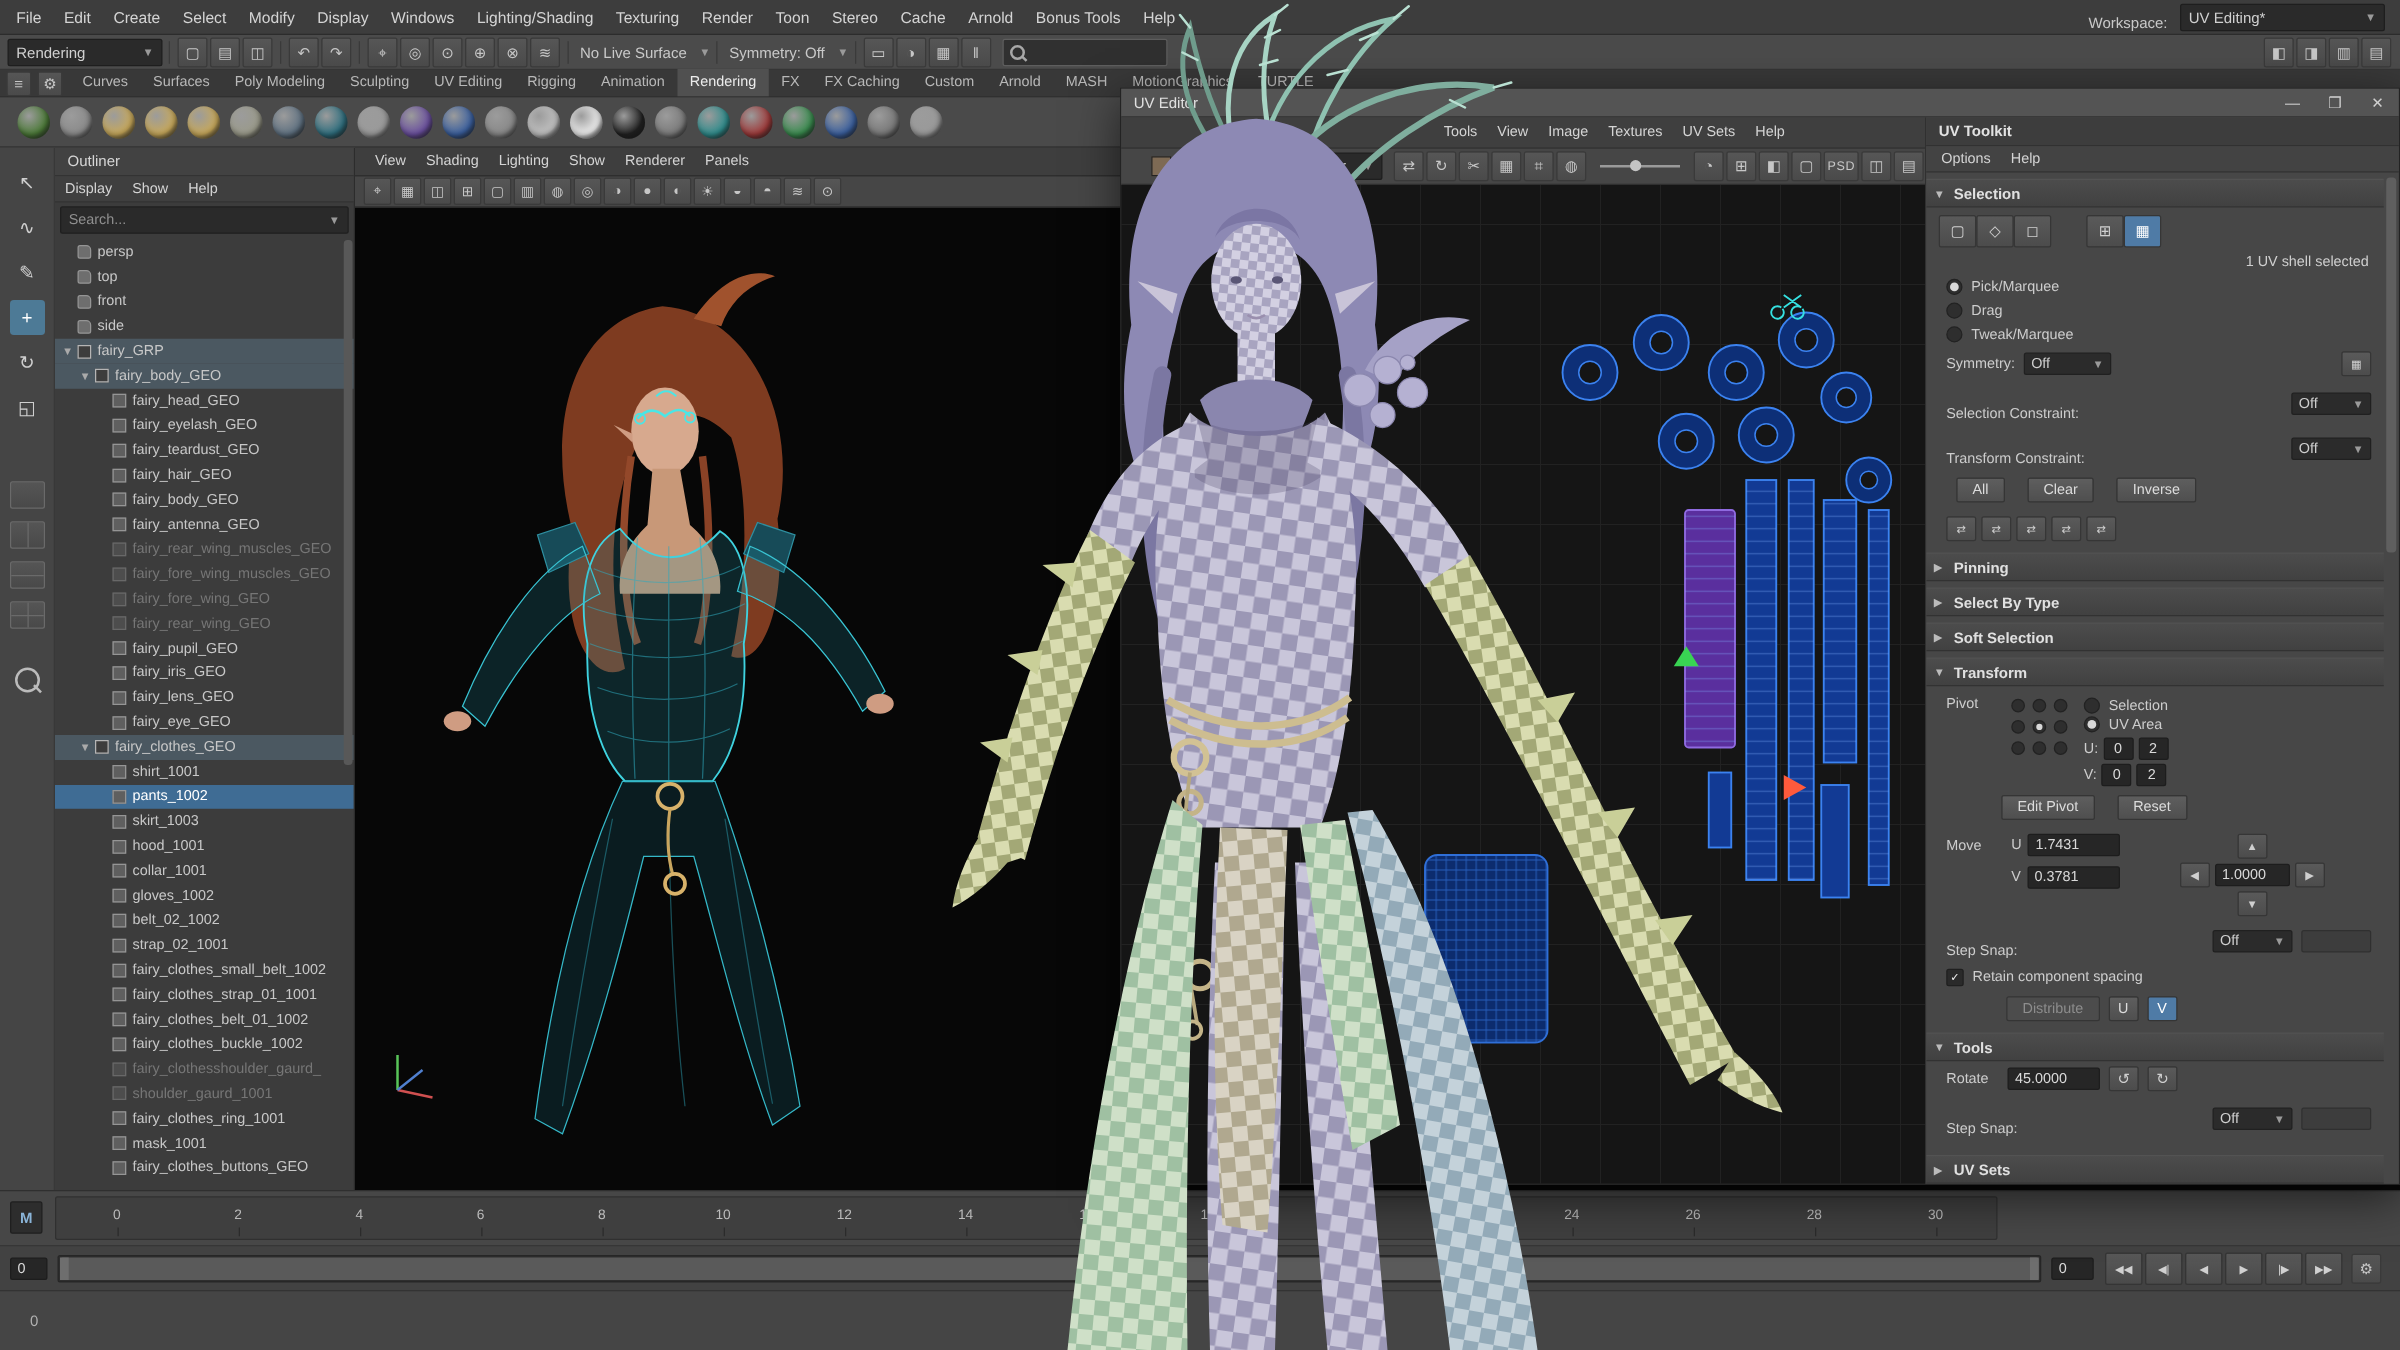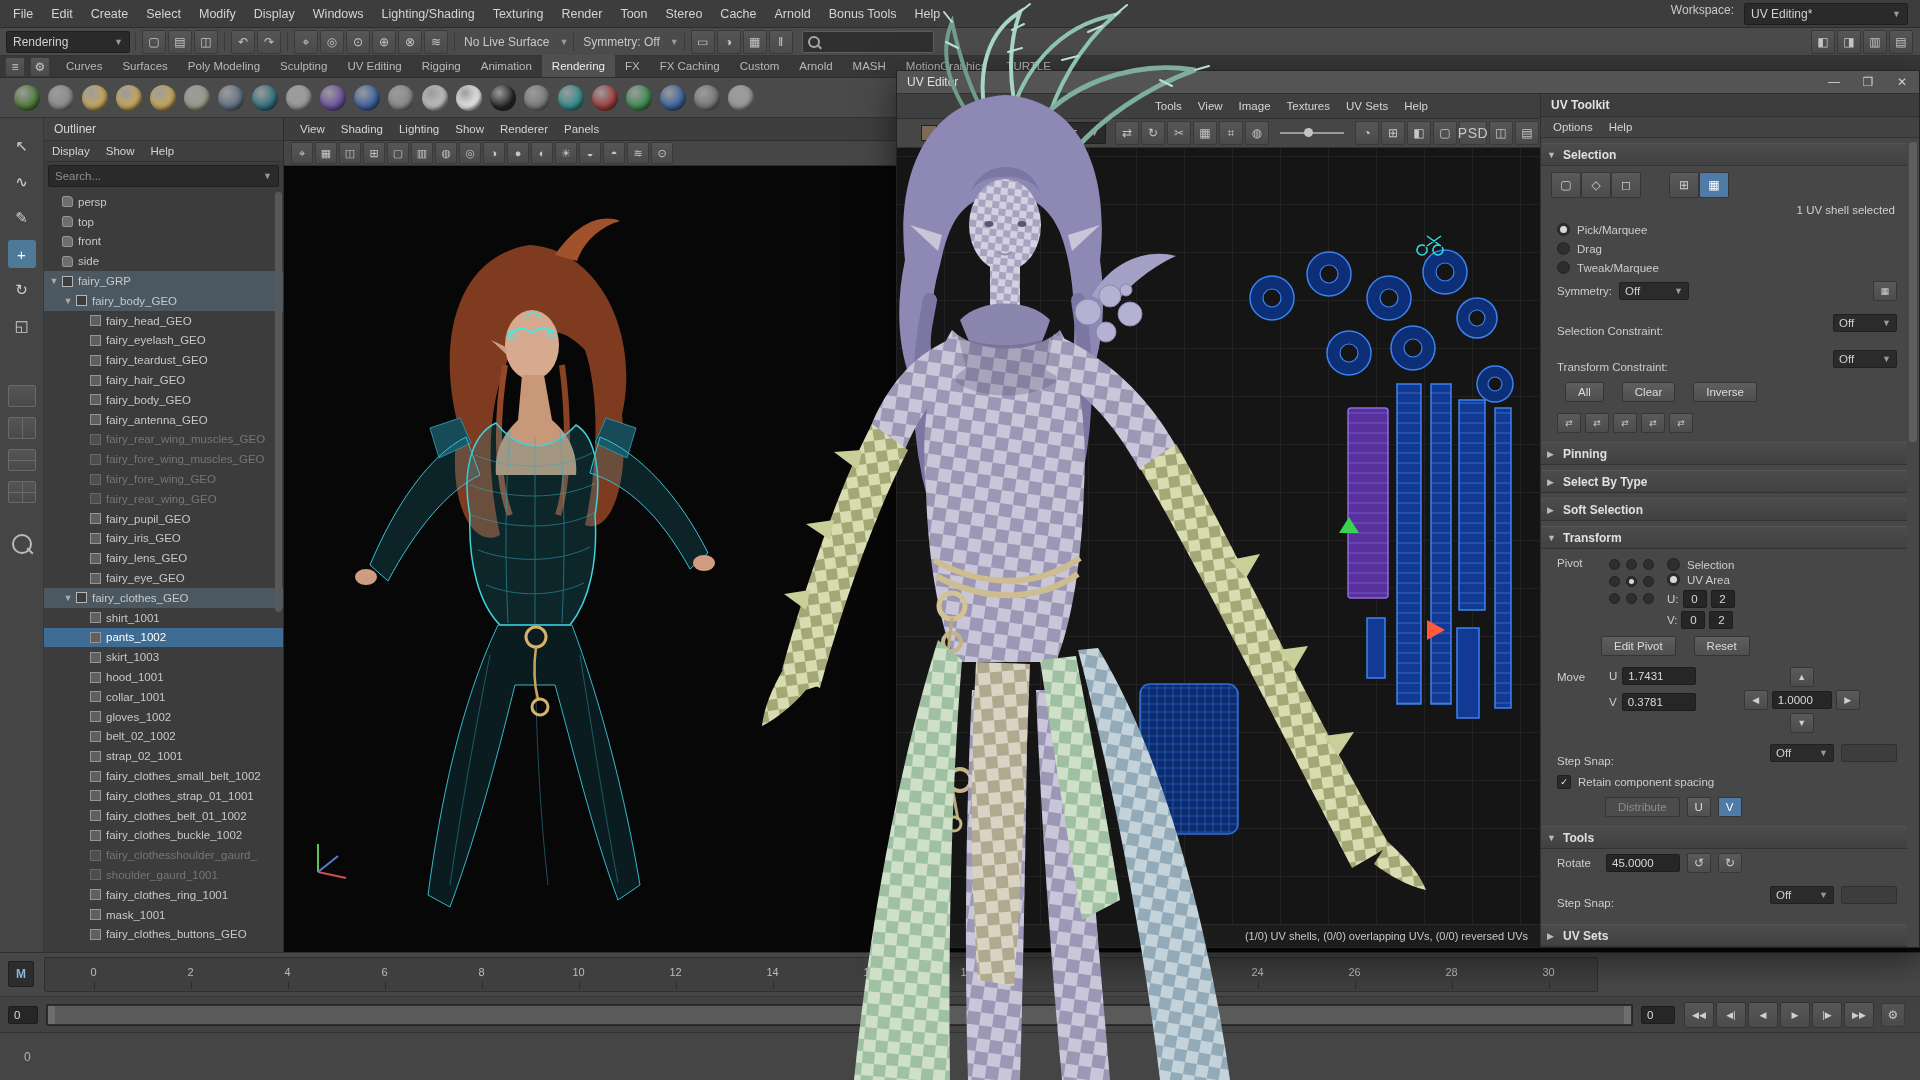--- a/index.html
+++ b/index.html
@@ -4,21 +4,21 @@
 <style>
   html,body{margin:0;padding:0;background:#222;}
   #app{position:relative;width:1920px;height:1080px;background:#454545;overflow:hidden;
        font-family:"Liberation Sans",sans-serif;color:#ccc;font-size:12px;}
   .abs{position:absolute;}
   .row{display:flex;align-items:center;}
   .sep{width:1px;height:18px;background:#3a3a3a;margin:0 5px;flex:0 0 auto;}
   
   .menubar{left:0;top:0;width:1920px;height:28px;background:#3d3d3d;border-bottom:1px solid #2c2c2c;display:flex;align-items:center;padding:0 4px;box-sizing:border-box;z-index:10;gap:39px;}
   .mi{padding:0 9px;height:28px;display:flex;align-items:center;color:#d4d4d4;font-size:12.5px;cursor:default;}
-  .ws{margin-left:auto;display:flex;align-items:flex-start;gap:6px;padding-right:8px;}
+  .ws{margin-left:auto;display:flex;align-items:flex-end;gap:6px;padding-right:8px;}
   .combo{height:20px;background:#2a2a2a;border:1px solid #1e1e1e;border-radius:2px;display:flex;align-items:center;justify-content:space-between;padding:0 6px;color:#d0d0d0;}
   .car{color:#9a9a9a;font-size:9px;margin-left:6px;}
   
   .statusbar{left:0;top:28px;width:1920px;height:28px;background:#4b4b4b;border-bottom:1px solid #353535;display:flex;align-items:center;padding:0 6px;box-sizing:border-box;z-index:10;}
   .ic{width:22px;height:22px;display:flex;align-items:center;justify-content:center;color:#c6c6c6;font-size:12px;background:linear-gradient(#565656,#4a4a4a);border:1px solid #3a3a3a;border-radius:2px;margin:0 1px;flex:0 0 auto;}
   .txt{color:#c9c9c9;padding:0 4px;white-space:nowrap;}
   .qsearch{width:120px;height:20px;background:#303030;border:1px solid #5e5e5e;border-radius:2px;display:flex;align-items:center;gap:5px;padding:0 5px;margin:0 8px;}
   .mag{width:8px;height:8px;border:2px solid #a8a8a8;border-radius:50%;position:relative;}
   .mag::after{content:"";position:absolute;width:5px;height:2px;background:#a8a8a8;left:7px;top:8px;transform:rotate(45deg);}
   
@@ -72,21 +72,21 @@
   .winbtn{width:34px;display:flex;align-items:center;justify-content:center;color:#d0d0d0;font-size:12px;}
   .uvcontent{flex:1;display:flex;min-height:0;}
   .uvleft{width:644px;display:flex;flex-direction:column;min-height:0;border-right:1px solid #303030;box-sizing:border-box;}
   .uvmenus{height:24px;background:#3f3f3f;border-bottom:1px solid #2f2f2f;display:flex;align-items:center;padding-left:250px;flex:0 0 auto;}
   .uvmenus .mi{height:24px;padding:0 8px;font-size:11.5px;}
   .uvtoolbar{height:28px;background:#464646;border-bottom:1px solid #2f2f2f;display:flex;align-items:center;padding-left:24px;flex:0 0 auto;}
   .swatch{width:14px;height:14px;background:#7e6a54;border:1px solid #222;margin-right:4px;flex:0 0 auto;}
   .texcombo{width:180px;height:20px;}
   .slider{width:64px;height:2px;background:#9a9a9a;position:relative;margin:0 10px;flex:0 0 auto;}
   .slider::after{content:"";position:absolute;left:38%;top:-4px;width:9px;height:9px;border-radius:50%;background:#c4c4c4;}
-  .psdchip{font-size:14px;letter-spacing:.5px;width:26px;}
+  .psdchip{font-size:10px;letter-spacing:.5px;width:26px;}
   .uvcanvas{flex:1;position:relative;background-color:#151515;min-height:0;
     background-image:repeating-linear-gradient(0deg,transparent 0 47px,#222 47px 48px),
                      repeating-linear-gradient(90deg,transparent 0 47px,#222 47px 48px);}
   .uvstatus{height:22px;background:#1c1c1c;border-top:1px solid #2a2a2a;display:flex;align-items:center;justify-content:flex-end;padding-right:12px;color:#c8c8c8;font-size:11px;flex:0 0 auto;}
   
   .tk{flex:1;background:#474747;display:flex;flex-direction:column;min-height:0;}
   .tk-title{height:22px;background:#3d3d3d;border-bottom:1px solid #313131;display:flex;align-items:center;padding-left:10px;color:#e2e2e2;font-weight:bold;flex:0 0 auto;}
   .tk-menus{height:20px;background:#434343;border-bottom:1px solid #333;display:flex;align-items:center;padding-left:4px;flex:0 0 auto;}
   .tk-menus .mi{height:20px;padding:0 8px;font-size:11.5px;}
   .tk-body{flex:1;display:flex;flex-direction:column;min-height:0;position:relative;padding-right:12px;overflow:hidden;}
@@ -905,21 +905,20 @@
                 <rect x="598" y="260" width="16" height="300" fill="url(#hlines)"></rect>
                 <rect x="470" y="470" width="18" height="60" fill="#123a94" stroke="#3b82f0"></rect>
                 <rect x="560" y="480" width="22" height="90" fill="#123a94" stroke="#3b82f0"></rect>
               </g>
               <rect x="243" y="536" width="98" height="150" rx="10" fill="url(#dense)" stroke="#2f6fd8" stroke-width="1.5"></rect>
               <path d="M442,385 l10,-16 l10,16 Z" fill="#39d353"></path>
               <path d="M530,472 l18,10 l-18,10 Z" fill="#ff5a3c"></path>
             </g>
           </svg>
         </div>
-        <div class="uvstatus">(1/0) UV shells, (0/0) overlapping UVs, (0/0) reversed UVs</div>
       </div>
 
       <div class="tk">
         <div class="tk-title">UV Toolkit</div>
         <div class="tk-menus">
 
         <span class="mi">Options</span>
             <span class="mi">Help</span>
           </div>
         <div class="tk-body">

